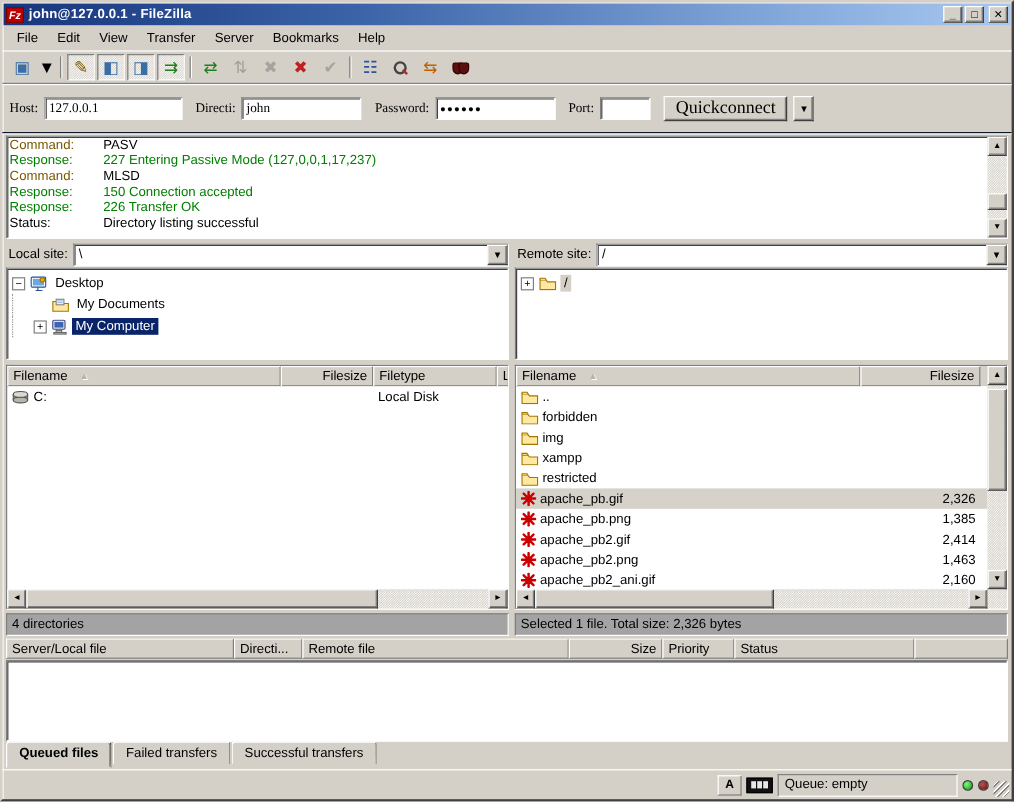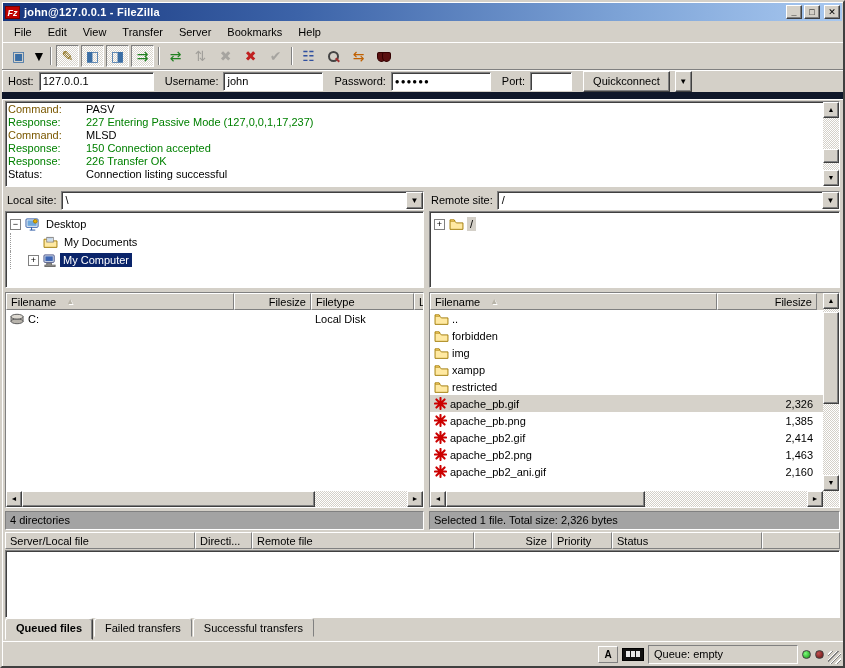--- a/index.html
+++ b/index.html
@@ -34,26 +34,26 @@
   .tglyph { font-size:14px; line-height:1; }
   .tbtn-drop { width:14px; height:22px; display:flex; align-items:center; justify-content:center; font-size:8px; }
   .ic-search-css { width:11px; height:11px; position:relative; }
   .ic-search-css::before { content:""; position:absolute; top:0; left:0; width:7px; height:7px; border:2px solid #444; border-radius:50%; }
   .ic-search-css::after { content:""; position:absolute; width:5px; height:2px; background:#A03030; transform:rotate(45deg); right:-1px; bottom:1px; }
   .ic-sync-css { width:14px; height:9px; position:relative; }
   .ic-sync-css::before, .ic-sync-css::after { content:""; position:absolute; top:0; width:7px; height:8px; background:#5a1010; border-radius:2px 2px 50% 50%; border:1px solid #300; }
   .ic-sync-css::before{ left:0; } .ic-sync-css::after{ right:0; }
 
   
-  .quickbar { height:29px; display:flex; align-items:center; padding:0 6px; gap:5px; border-bottom:7px solid #0f172a; box-shadow:0 1px 0 #fff; }
+  .quickbar { height:41px; display:flex; align-items:center; padding:0 6px; gap:5px; border-bottom:1px solid #0f172a; box-shadow:0 1px 0 #fff;font-family:Liberation Serif, serif; }
   .qlabel { margin-left:6px; }
   .qinput { height:19px; border:1px solid; border-color:#808080 #fff #fff #808080; box-shadow:inset 1px 1px 0 #404040;
             background:#fff; font-family:inherit; font-size:11px; padding:0 3px; }
   .qbtn { height:21px; padding:0 9px; background:#D4D0C8; border:1px solid; border-color:#fff #404040 #404040 #fff;
-          box-shadow:inset -1px -1px 0 #808080; font-family:inherit; font-size:11px; }
+          box-shadow:inset -1px -1px 0 #808080; font-family:inherit; font-size:15px; }
   .qdrop { width:17px; height:21px; background:#D4D0C8; border:1px solid; border-color:#fff #404040 #404040 #fff;
            box-shadow:inset -1px -1px 0 #808080; font-size:8px; text-align:center; line-height:19px; }
 
   
   .logpanel { height:86px; margin:2px 3px; background:#fff; border:1px solid; border-color:#808080 #fff #fff #808080;
               box-shadow:inset 1px 1px 0 #404040; display:flex; overflow:hidden; }
   .loglines { flex:1; padding:1px 0 0 2px; overflow:hidden; }
   .logline { display:flex; height:13px; line-height:13px; white-space:nowrap; }
   .loglabel { width:78px; flex:0 0 78px; }
   .log-command .loglabel { color:#7A5800; }
@@ -203,21 +203,21 @@
         <span class="tglyph" style="color:#C06000">⇆</span>
       </div>
       <div class="tbtn">
         <span class="ic-sync-css"></span>
       </div>
     </div>
 
   <div class="quickbar">
     <span class="qlabel" style="margin-left:0">Host:</span>
     <input class="qinput" style="width: 115px;" value="127.0.0.1">
-    <span class="qlabel">Username:</span>
+    <span class="qlabel">Directi:</span>
     <input class="qinput" style="width: 100px;" value="john">
     <span class="qlabel">Password:</span>
     <input class="qinput" style="width: 100px; font-size: 8px; letter-spacing: 1px;" value="●●●●●●">
     <span class="qlabel">Port:</span>
     <input class="qinput" style="width: 42px;" value="">
     <button class="qbtn" style="margin-left:6px">Quickconnect</button>
     <div class="qdrop">▼</div>
   </div>
 
   <div class="logpanel">
@@ -237,21 +237,21 @@
         <div class="logline log-response">
           <span class="loglabel">Response:</span>
           <span class="logtext">150 Connection accepted</span>
         </div>
         <div class="logline log-response">
           <span class="loglabel">Response:</span>
           <span class="logtext">226 Transfer OK</span>
         </div>
         <div class="logline log-status">
           <span class="loglabel">Status:</span>
-          <span class="logtext">Connection listing successful</span>
+          <span class="logtext">Directory listing successful</span>
         </div>
       </div>
     <div class="vscroll">
       <div class="sbtn">▲</div>
       <div class="vtrack">
           <div class="vthumb" style="top:60%;height:14px"></div>
         </div>
       <div class="sbtn">▼</div>
     </div>
   </div>

